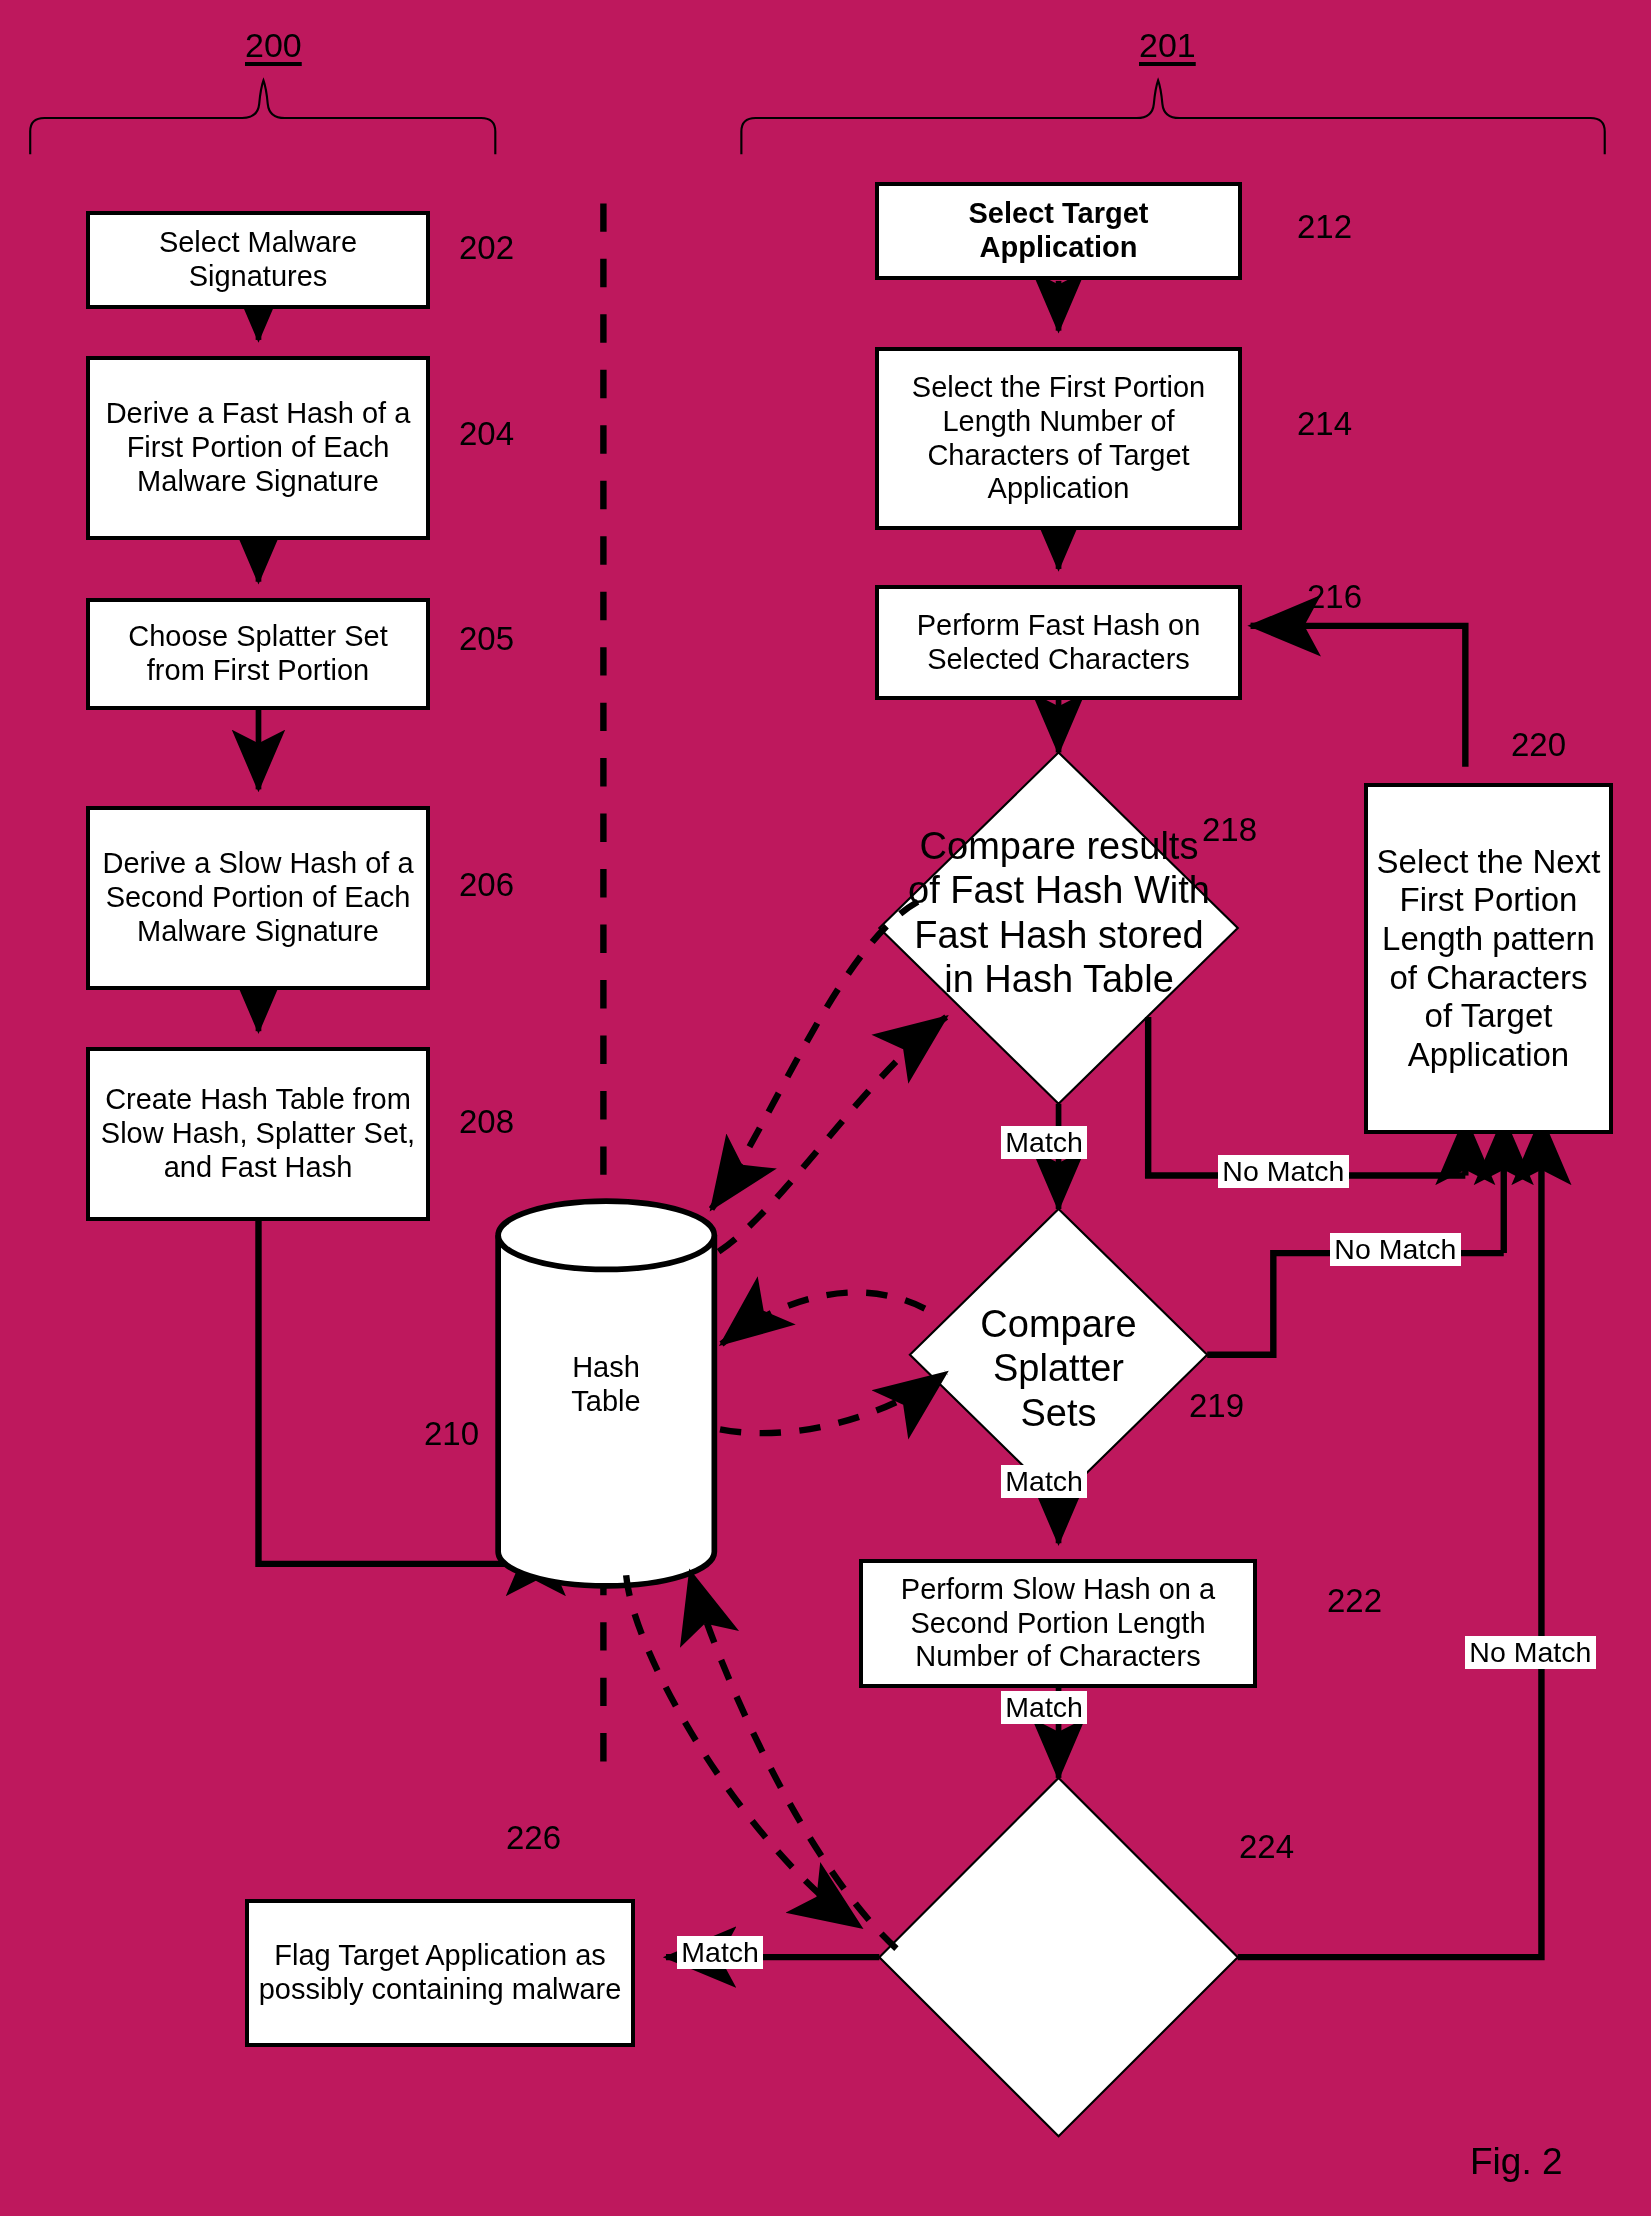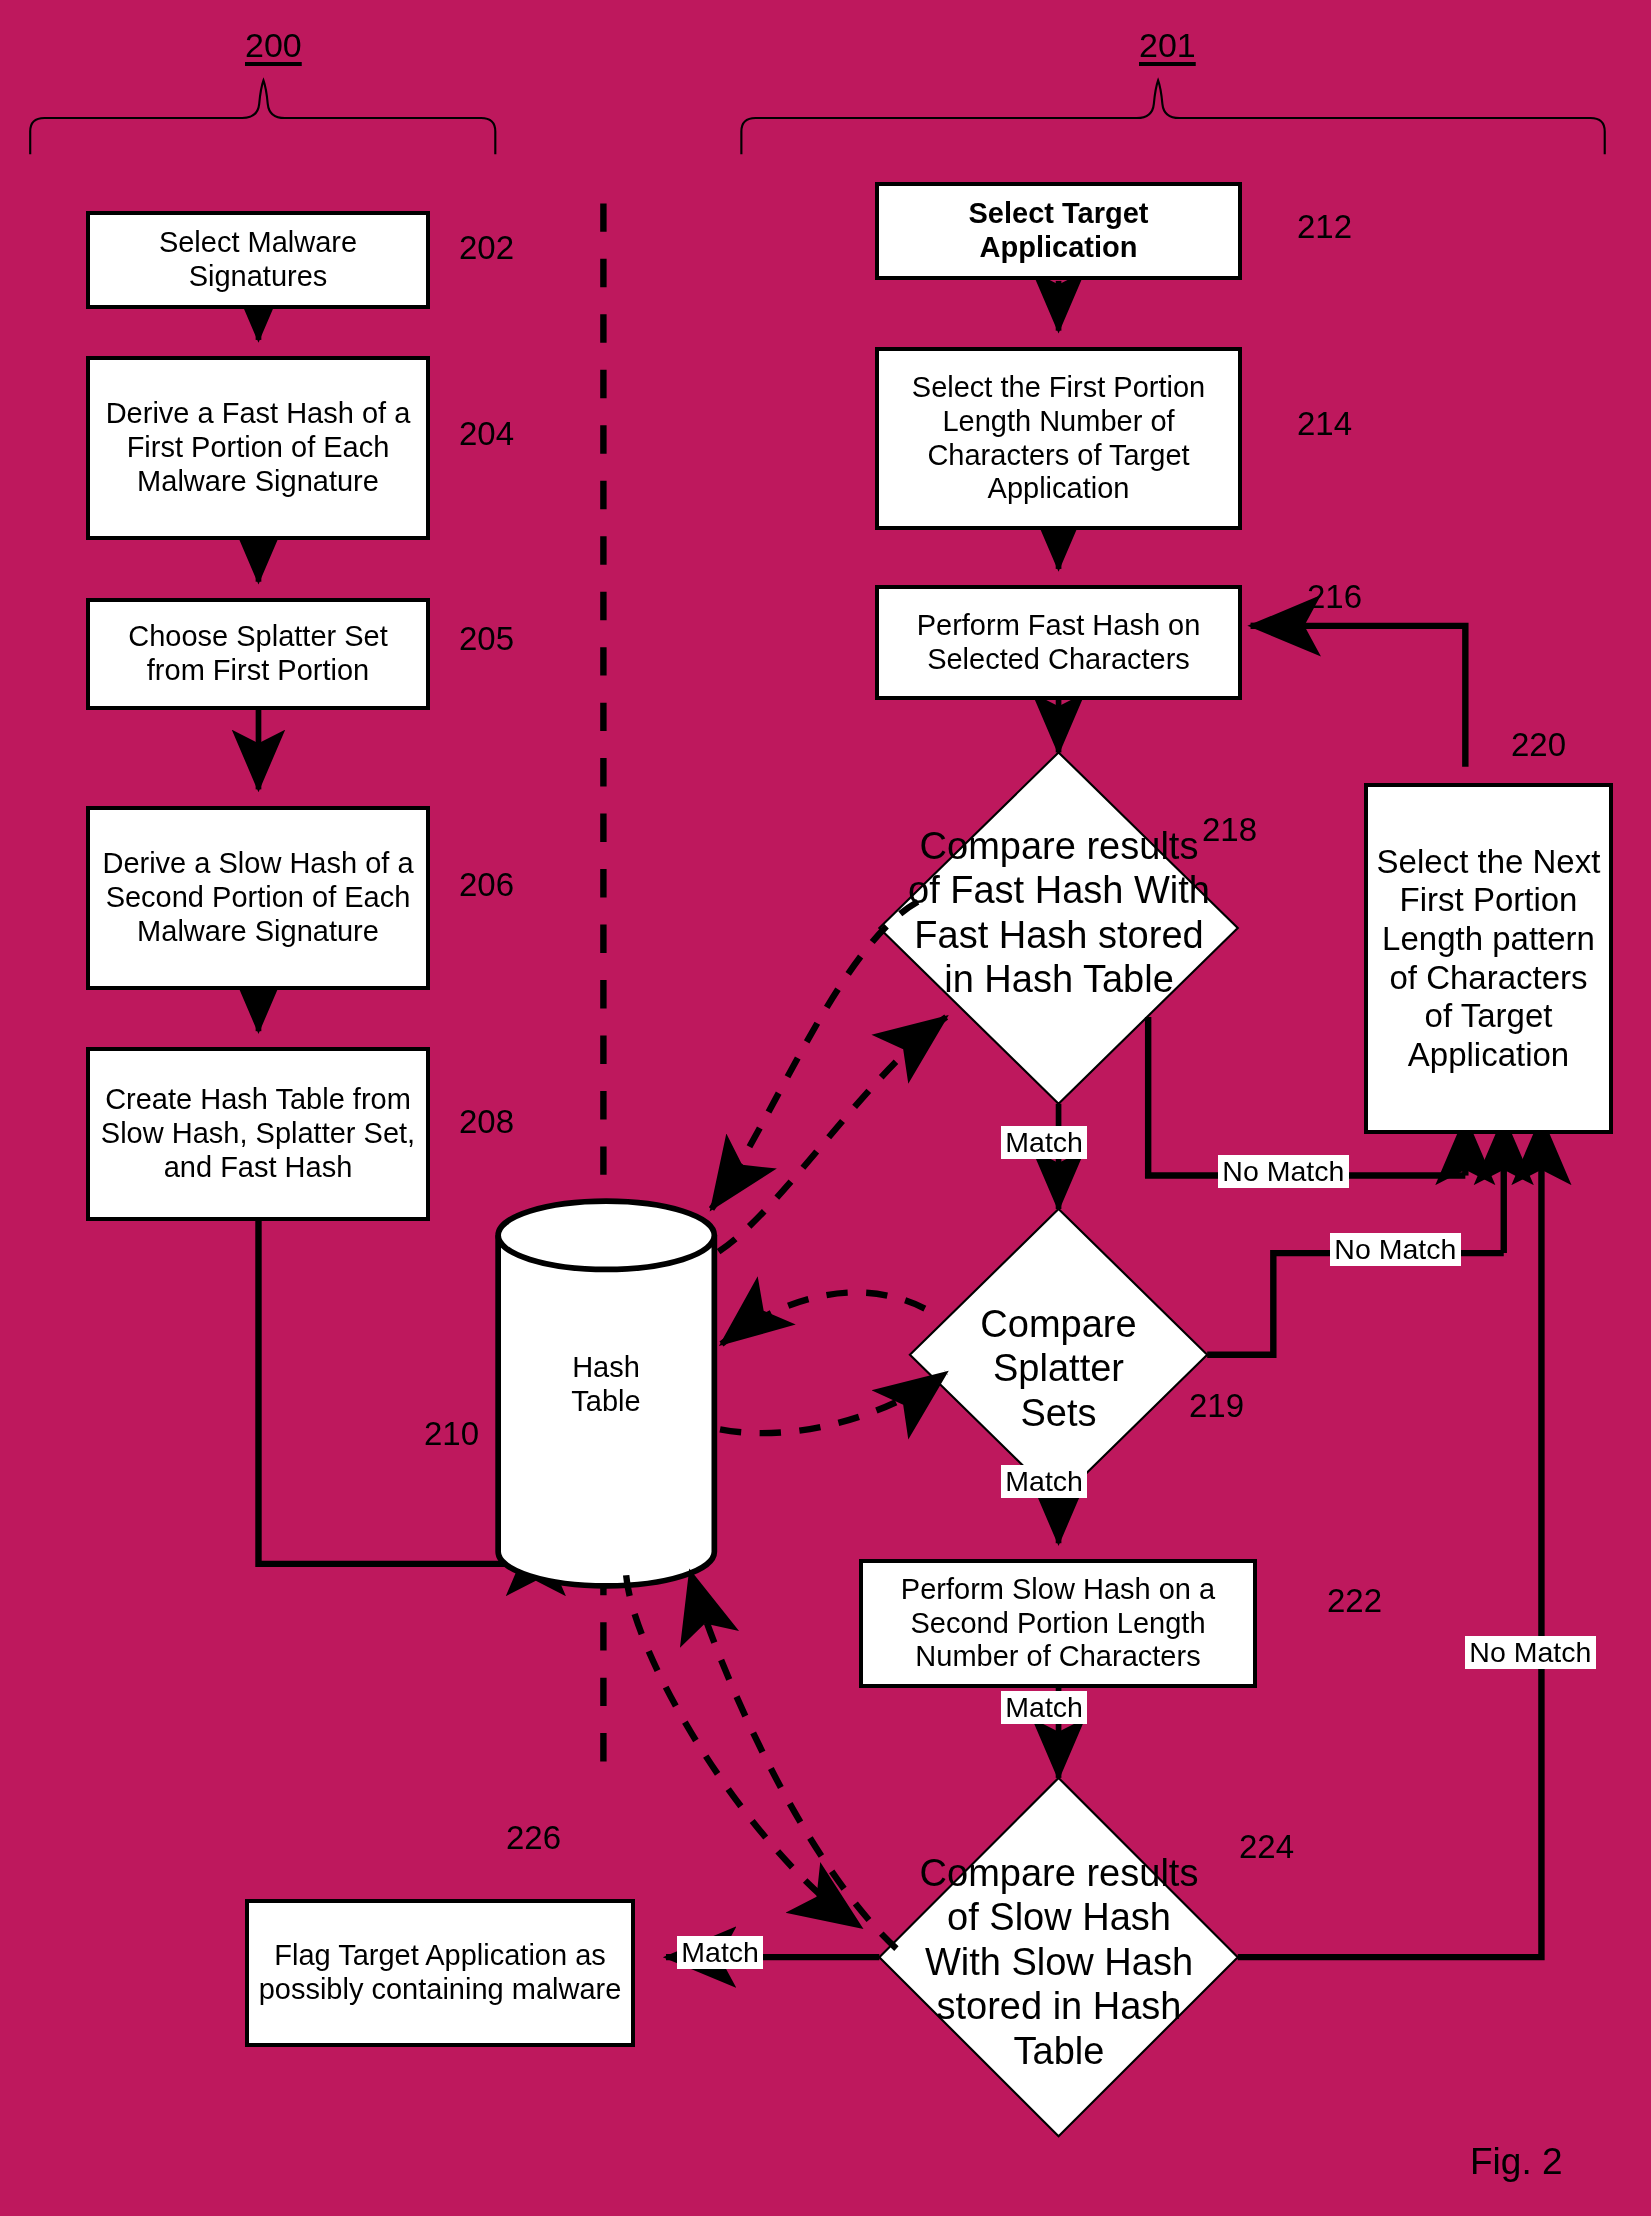--- a/index.html
+++ b/index.html
@@ -227,21 +227,20 @@
 
   <div class="pbox" style="left:245px; top:1883px; width:390px; height:148px;">Flag Target Application as possibly containing malware</div>
   <div class="ref" style="left:506px; top:1819px;">226</div>
 
   <div class="dlabel" style="left:906px; top:824px; width:306px;">Compare results of Fast Hash With Fast Hash stored in Hash Table</div>
   <div class="ref" style="left:1202px; top:811px;">218</div>
 
   <div class="dlabel" style="left:959px; top:1302px; width:199px;">Compare Splatter Sets</div>
   <div class="ref" style="left:1189px; top:1387px;">219</div>
 
-  <div class="dlabel" style="left:906px; top:1851px; width:306px;">Compare results of Slow Hash With Slow Hash stored in Hash Table</div>
   <div class="ref" style="left:1239px; top:1828px;">224</div>
 
   <div class="elabel" style="left:1001px; top:1126px;">Match</div>
   <div class="elabel" style="left:1218px; top:1155px;">No Match</div>
   <div class="elabel" style="left:1330px; top:1233px;">No Match</div>
   <div class="elabel" style="left:1001px; top:1465px;">Match</div>
   <div class="elabel" style="left:1001px; top:1691px;">Match</div>
   <div class="elabel" style="left:1465px; top:1636px;">No Match</div>
   <div class="elabel" style="left:677px; top:1936px;">Match</div>
 

